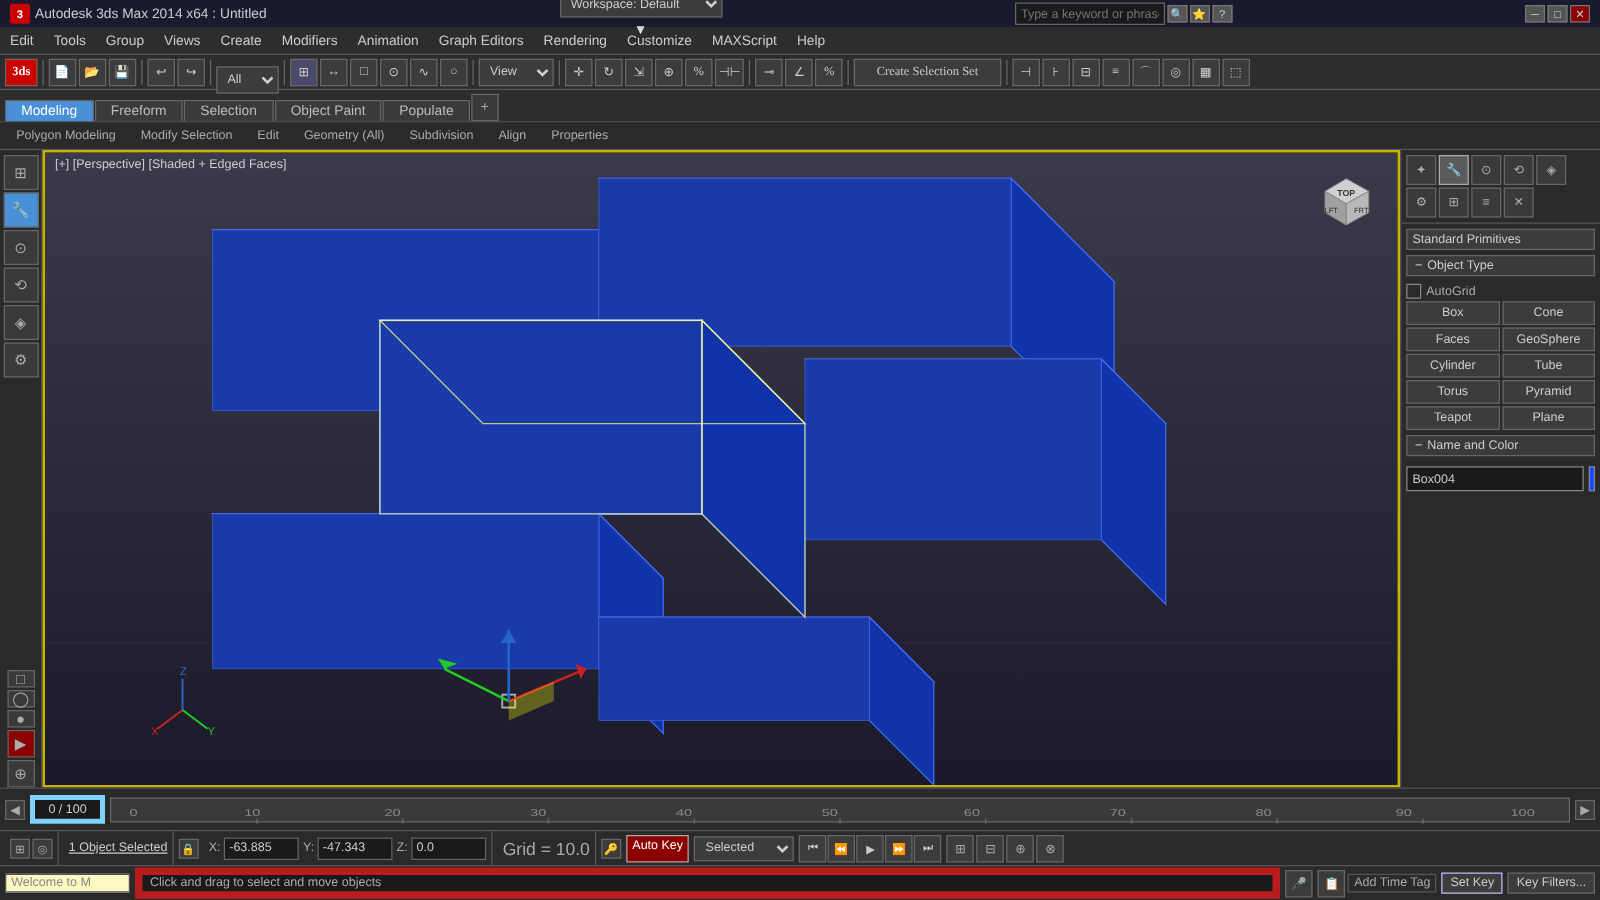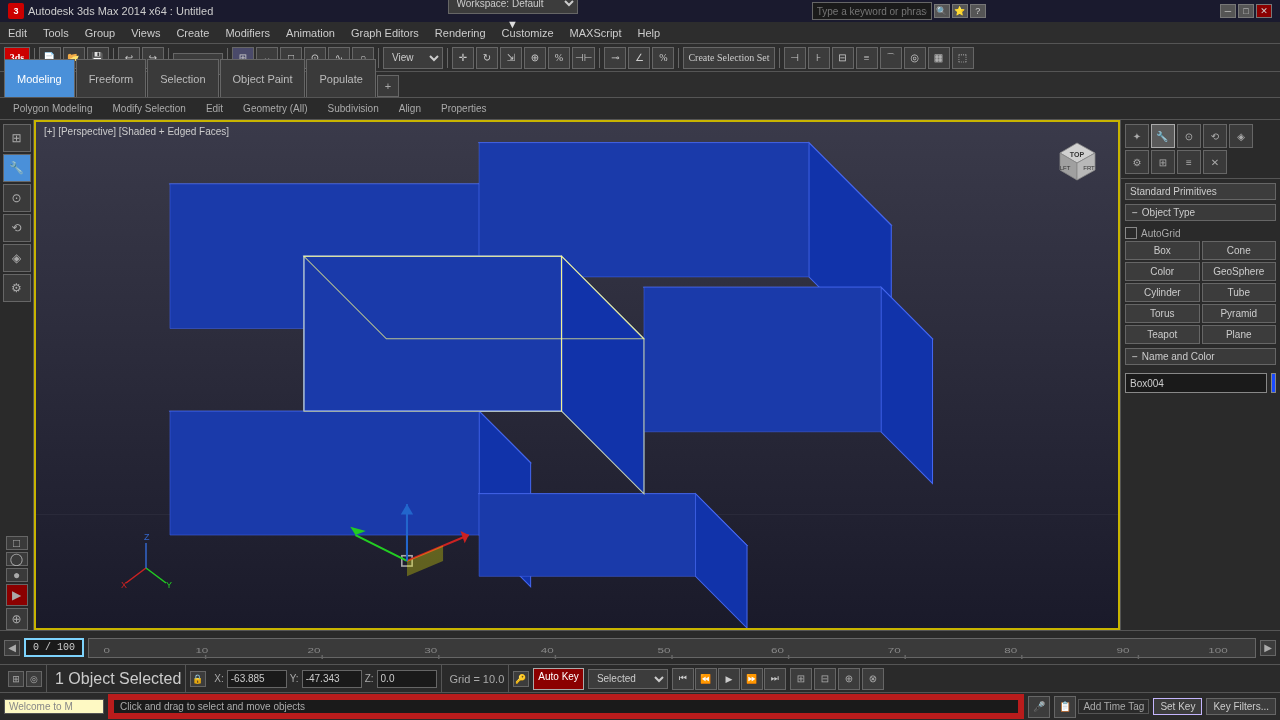--- a/index.html
+++ b/index.html
@@ -15,21 +15,21 @@
     .menu-item { padding: 2px 8px; cursor: pointer; font-size: 11px; color: #ccc; }
     
     
     #toolbar1 { height: 28px; background: #2d2d2d; display: flex; align-items: center; gap: 2px; padding: 2px 4px; border-bottom: 1px solid #555; }
     .toolbar-btn { height: 22px; min-width: 22px; background: #3c3c3c; border: 1px solid #666; cursor: pointer; display: flex; align-items: center; justify-content: center; color: #ccc; font-size: 10px; padding: 0 2px; font-family: Liberation Serif, serif; }
     .toolbar-separator { width: 1px; height: 20px; background: #666; margin: 0 2px; }
     .toolbar-dropdown { height: 22px; background: #3c3c3c; border: 1px solid #666; color: #ccc; font-size: 10px; padding: 0 4px; cursor: pointer; }
     
     
     #tabbar { height: 26px; background: #2d2d2d; display: flex; align-items: flex-end; padding: 0 4px; border-bottom: 1px solid #555; }
-    .tab { height: 38px; padding: 0 12px; background: #3a3a3a; border: 1px solid #666; border-bottom: none; cursor: pointer; display: flex; align-items: center; font-size: 11px; color: #bbb; margin-right: 1px; }
+    .tab { height: 17px; padding: 0 12px; background: #3a3a3a; border: 1px solid #666; border-bottom: none; cursor: pointer; display: flex; align-items: center; font-size: 11px; color: #bbb; margin-right: 1px; }
     .tab.active { background: #4a90d9; color: #fff; }
     .tab-add { height: 22px; width: 22px; background: #3a3a3a; border: 1px solid #666; cursor: pointer; display: flex; align-items: center; justify-content: center; color: #aaa; }
     
     
     #subtabbar { height: 22px; background: #2a2a2a; display: flex; align-items: center; padding: 0 4px; border-bottom: 1px solid #555; gap: 2px; }
     .subtab { padding: 2px 8px; font-size: 10px; color: #aaa; cursor: pointer; border: 1px solid transparent; }
     
     
     #left-sidebar { width: 34px; background: #2a2a2a; border-right: 1px solid #555; display: flex; flex-direction: column; align-items: center; padding-top: 4px; gap: 2px; }
     .sidebar-icon { width: 28px; height: 28px; background: #3a3a3a; border: 1px solid #666; cursor: pointer; display: flex; align-items: center; justify-content: center; color: #aaa; font-size: 12px; }
@@ -60,21 +60,21 @@
     
     .name-color-section { padding: 4px 0; }
     .name-color-row { display: flex; align-items: center; gap: 4px; }
     .name-input { flex: 1; background: #1a1a1a; border: 1px solid #888; color: #ccc; font-size: 10px; padding: 2px 4px; height: 20px; }
     .color-swatch { width: 20px; height: 20px; background: #1a4aff; border: 1px solid #888; cursor: pointer; }
     
     
     #timeline { height: 34px; background: #2a2a2a; border-top: 1px solid #555; display: flex; align-items: center; padding: 0 4px; gap: 4px; }
     .timeline-arrow { width: 16px; height: 16px; background: #3c3c3c; border: 1px solid #666; cursor: pointer; display: flex; align-items: center; justify-content: center; color: #aaa; font-size: 10px; }
     .timeline-slider { flex: 1; height: 20px; background: #3a3a3a; border: 1px solid #666; position: relative; cursor: pointer; }
-    .timeline-counter { background: #1a1a1a; border: 2px solid #7dd3fc; color: #ccc; font-size: 10px; padding: 2px 6px; min-width: 60px; text-align: center; font-family: Liberation Mono, monospace; }
+    .timeline-counter { background: #1a1a1a; border: 4px solid #7dd3fc; color: #ccc; font-size: 10px; padding: 2px 6px; min-width: 60px; text-align: center; }
     
     
     #statusbar { height: 28px; background: #2a2a2a; border-top: 1px solid #555; display: flex; align-items: center; gap: 4px; padding: 0 4px; }
     .status-section { display: flex; align-items: center; gap: 2px; padding: 0 4px; border-right: 1px solid #555; height: 100%; }
     .status-icon { width: 16px; height: 16px; background: #3c3c3c; border: 1px solid #666; cursor: pointer; display: flex; align-items: center; justify-content: center; color: #aaa; font-size: 9px; }
     .coord-field { width: 60px; background: #1a1a1a; border: 1px solid #666; color: #ccc; font-size: 10px; padding: 1px 3px; height: 18px; }
     .coord-label { font-size: 10px; color: #aaa; }
     
     
     #bottombar { height: 28px; background: #2a2a2a; border-top: 1px solid #555; display: flex; align-items: center; padding: 0 4px; gap: 4px; }
@@ -164,21 +164,21 @@
   <div class="toolbar-btn">↻</div>
   <div class="toolbar-btn">⇲</div>
   <div class="toolbar-btn">⊕</div>
   <div class="toolbar-btn">%</div>
   <div class="toolbar-btn">⊣⊢</div>
   <div class="toolbar-separator"></div>
   <div class="toolbar-btn">⊸</div>
   <div class="toolbar-btn">∠</div>
   <div class="toolbar-btn">%</div>
   <div class="toolbar-separator"></div>
-  <div class="toolbar-btn" style="padding:0 4px;font-size:10px;">Create Selection Set</div>
+  <div class="toolbar-btn" style="padding:0 17px;font-size:10px;">Create Selection Set</div>
   <div class="toolbar-separator"></div>
   <div class="toolbar-btn">⊣</div>
   <div class="toolbar-btn">⊦</div>
   <div class="toolbar-btn">⊟</div>
   <div class="toolbar-btn">≡</div>
   <div class="toolbar-btn">⌒</div>
   <div class="toolbar-btn">◎</div>
   <div class="toolbar-btn">▦</div>
   <div class="toolbar-btn">⬚</div>
 </div>
@@ -342,21 +342,21 @@
       
       <div class="autogrid-row">
         <div class="checkbox-box"></div>
         <span style="font-size:10px;color:#aaa;">AutoGrid</span>
       </div>
       
       
       <div class="primitive-grid">
         <button class="primitive-btn">Box</button>
         <button class="primitive-btn">Cone</button>
-        <button class="primitive-btn">Color</button>
+        <button class="primitive-btn">Faces</button>
         <button class="primitive-btn">GeoSphere</button>
         <button class="primitive-btn">Cylinder</button>
         <button class="primitive-btn">Tube</button>
         <button class="primitive-btn">Torus</button>
         <button class="primitive-btn">Pyramid</button>
         <button class="primitive-btn">Teapot</button>
         <button class="primitive-btn">Plane</button>
       </div>
       
       
@@ -408,36 +408,36 @@
 </div>
 
 <div id="statusbar">
 
   <div class="status-section">
     <div class="status-icon">⊞</div>
     <div class="status-icon">◎</div>
   </div>
 
   <div class="status-section">
-    <span style="font-size:16px;color:#ccc;white-space:nowrap;">1 Object Selected</span>
+    <span style="font-size:10px;color:#ccc;white-space:nowrap;text-decoration:underline;">1 Object Selected</span>
   </div>
 
   <div class="status-icon">🔒</div>
 
   <div class="status-section" style="gap:3px;">
     <span class="coord-label">X:</span>
     <input type="text" class="coord-field" value="-63.885" style="">
     <span class="coord-label">Y:</span>
     <input type="text" class="coord-field" value="-47.343" style="">
     <span class="coord-label">Z:</span>
     <input type="text" class="coord-field" value="0.0" style="">
   </div>
 
   <div class="status-section">
-    <span style="font-size:11px;color:#aaa;">Grid = 10.0</span>
+    <span style="font-size:14px;color:#aaa;">Grid = 10.0</span>
   </div>
 
   <div class="status-icon">🔑</div>
 
   <div class="autokey-btn" style="background:#8B0000;border:1px solid #aaa;padding:2px 4px;font-size:10px;cursor:pointer;">
     <span>Auto Key</span>
   </div>
 
   <select class="dropdown-sm" style="width:80px;">
     <option>Selected</option>

